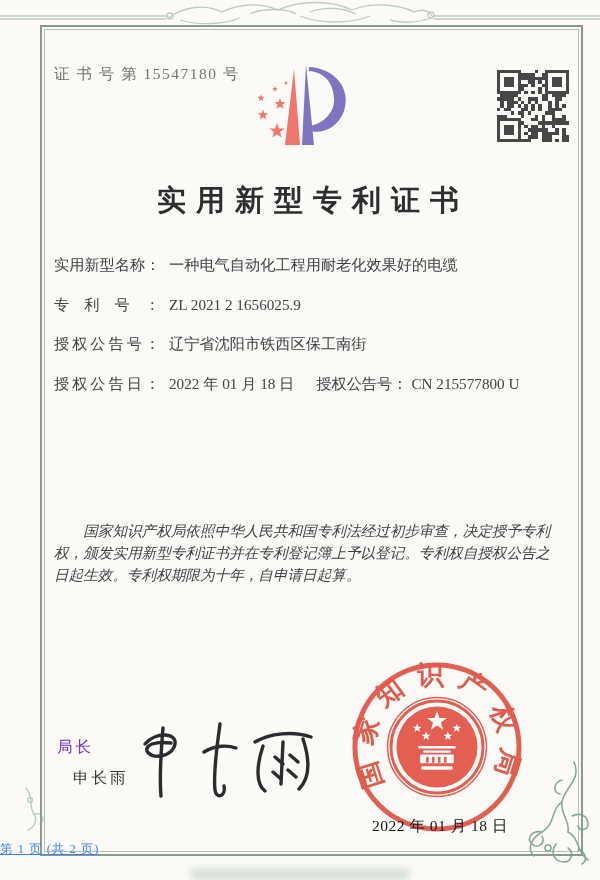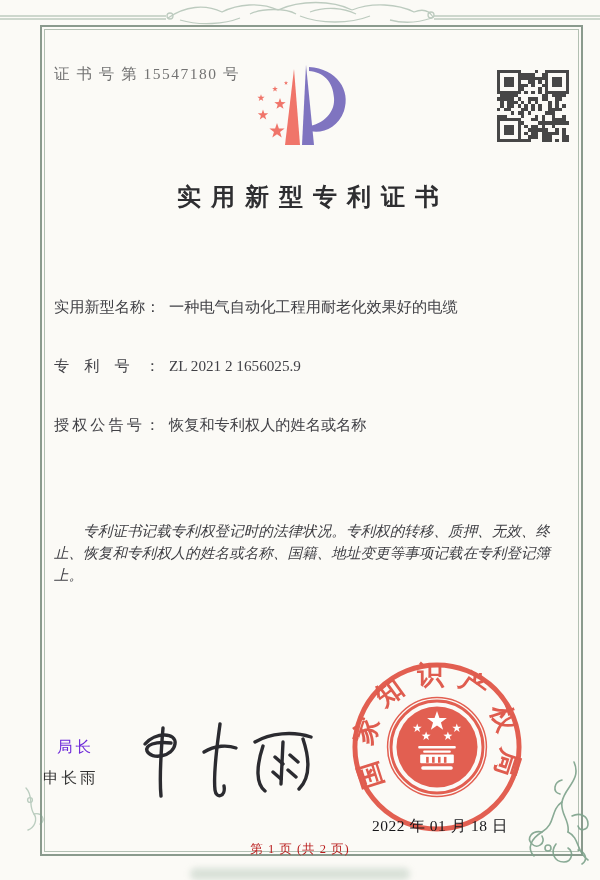--- a/index.html
+++ b/index.html
@@ -11,42 +11,42 @@
   }
   .abs{position:absolute;}
   
   .frame{position:absolute;left:40px;top:25px;right:17px;bottom:24px;
     border:2px solid #8a9a8d;pointer-events:none;}
   .frame-inner{position:absolute;inset:2px;border:1px solid #b2bfb2;}
   
   .cert-no{left:54px;top:64px;font-size:15.5px;letter-spacing:1.5px;color:#737373;}
   .logo{left:230px;top:52px;width:140px;height:112px;}
   .qr{left:497px;top:70px;width:72px;height:72px;}
-  .title{left:0;right:0;top:181px;text-align:center;font-size:24px;font-weight:600;
+  .title{left:0;right:0;top:181px;text-align:center;font-size:29px;font-weight:600;
     letter-spacing:10px;padding-left:10px;color:#2e2e31;margin-left:16px;}
   
   .fields{left:54px;top:256px;width:502px;font-size:15.2px;color:#414146;}
-  .row{height:17px;line-height:17px;margin-bottom:22.5px;white-space:nowrap;margin-top:42px;}
+  .row{height:17px;line-height:17px;margin-bottom:22.5px;white-space:nowrap;}
   .flabel{display:inline-block;width:106px;text-align:justify;text-align-last:justify;
     vertical-align:top;}
   .fvalue{padding-left:9px;}
   .grant-pair2{margin-left:22px;}
   .grant-pair2 .fvalue{padding-left:4px;}
   
   .paras{left:54px;top:520px;width:502px;font-size:14.6px;line-height:22px;
     color:#3e3e43;font-style:italic;}
   .paras p{margin:0;text-indent:2em;}
   
   .signer-title{left:57px;top:737px;font-size:15.5px;letter-spacing:3px;color:#6d28d9;}
-  .signer-name{left:43px;top:768px;font-size:15.5px;letter-spacing:3px;color:#333;}
+  .signer-name{left:73px;top:768px;font-size:15.5px;letter-spacing:3px;color:#333;}
   .signature{left:120px;top:712px;width:210px;height:95px;}
   .seal{left:349px;top:659px;width:176px;height:176px;opacity:.88;}
   .seal-date{left:372px;top:816px;font-size:15.5px;color:#17171a;letter-spacing:.5px;z-index:5;}
-  .pagination{left:0;right:0;top:841px;text-align:center;font-size:12.5px;
-    letter-spacing:1px;color:#b91c1c;}
+  .pagination{left:0;right:0;top:841px;font-size:12.5px;
+    letter-spacing:1px;color:#3b82f6;text-decoration:underline;}
   .floral-br{left:512px;top:760px;width:84px;height:108px;}
   .floral-bl{left:22px;top:786px;width:28px;height:46px;opacity:.5;}
   .behind-page{left:190px;top:868px;width:220px;height:12px;border-radius:8px;
     background:rgba(140,170,150,.3);filter:blur(3px);}
   .top-ornament{left:0;top:0;width:600px;height:28px;}
 </style>
 </head>
 <body>
 
 <svg class="abs top-ornament" viewBox="0 0 600 28">
@@ -341,26 +341,29 @@
 <div class="abs title">实用新型专利证书</div>
 
 <div class="abs fields">
   <div class="row">
     <span class="flabel">实用新型名称：</span><span class="fvalue">一种电气自动化工程用耐老化效果好的电缆</span>
   </div>
   <div class="row">
     <span class="flabel">专利号：</span><span class="fvalue">ZL 2021 2 1656025.9</span>
   </div>
   <div class="row">
-    <span class="flabel">授权公告号：</span><span class="fvalue">恢复和专利权人的姓名或名称</span>
+    <span class="flabel">授权公告号：</span><span class="fvalue">辽宁省沈阳市铁西区保工南街</span>
+  </div>
+  <div class="row">
+    <span class="flabel">授权公告日：</span><span class="fvalue">2022 年 01 月 18 日</span><span class="grant-pair2"><span>授权公告号：</span><span class="fvalue">CN 215577800 U</span></span>
   </div>
 </div>
 
 <div class="abs paras">
-  <p>专利证书记载专利权登记时的法律状况。专利权的转移、质押、无效、终止、恢复和专利权人的姓名或名称、国籍、地址变更等事项记载在专利登记簿上。</p>
+  <p>国家知识产权局依照中华人民共和国专利法经过初步审查，决定授予专利权，颁发实用新型专利证书并在专利登记簿上予以登记。专利权自授权公告之日起生效。专利权期限为十年，自申请日起算。</p>
 </div>
 
 <div class="abs signer-title">局长</div>
 <div class="abs signer-name">申长雨</div>
 
 <svg class="abs signature" viewBox="0 0 200 95">
   <g stroke="#2b2b30" stroke-width="3.4" fill="none" stroke-linecap="round" stroke-linejoin="round">
     <path d="M38,16 C36,40 34,64 36,84"></path>
     <path d="M20,32 C30,20 52,20 50,32 C48,45 26,48 22,39 C20,33 30,29 46,31"></path>
     <path d="M95,12 C92,35 88,60 90,78 C91,87 101,85 99,74"></path>

